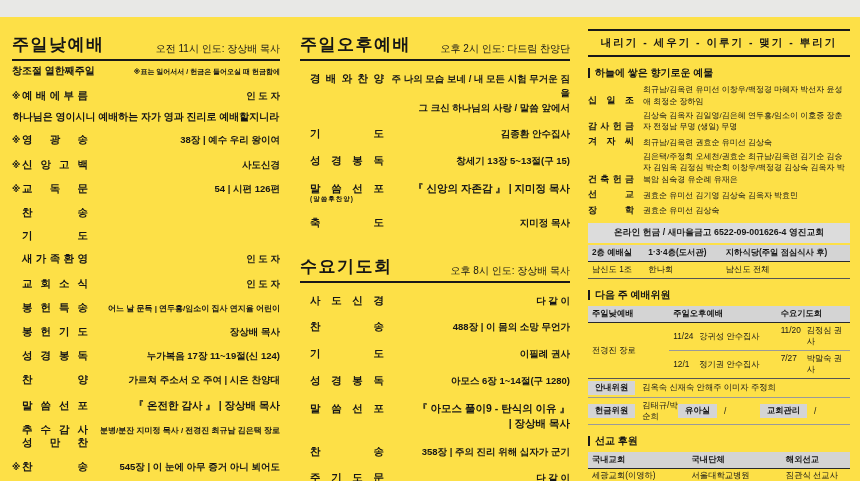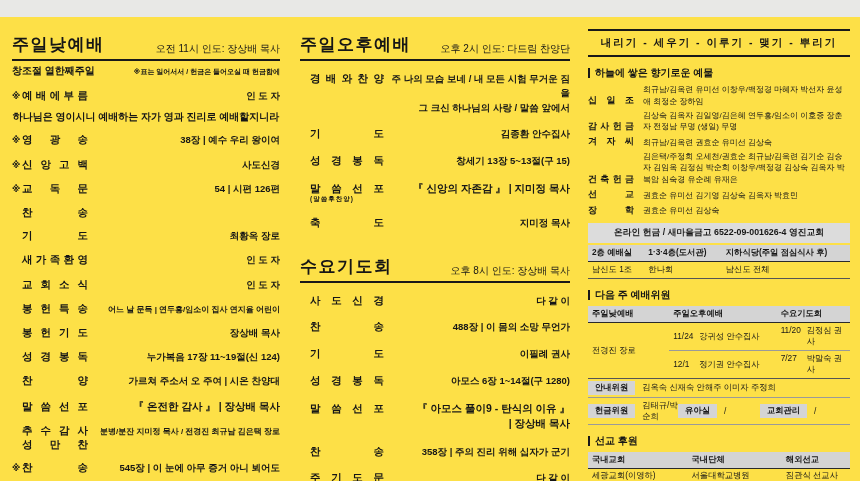--- a/index.html
+++ b/index.html
@@ -109,21 +109,20 @@
             <span class="mark"></span>
             <span class="lblwrap">
               <span class="lbl">찬 송</span>
             </span>
           </div>
           <div class="row">
             <span class="mark"></span>
             <span class="lblwrap">
               <span class="lbl">기 도</span>
             </span>
-            <span class="cnt">최황옥 장로</span>
           </div>
           <div class="row">
             <span class="mark"></span>
             <span class="lblwrap">
               <span class="lbl">새 가 족 환 영</span>
             </span>
             <span class="cnt">인 도 자</span>
           </div>
           <div class="row">
             <span class="mark"></span>

